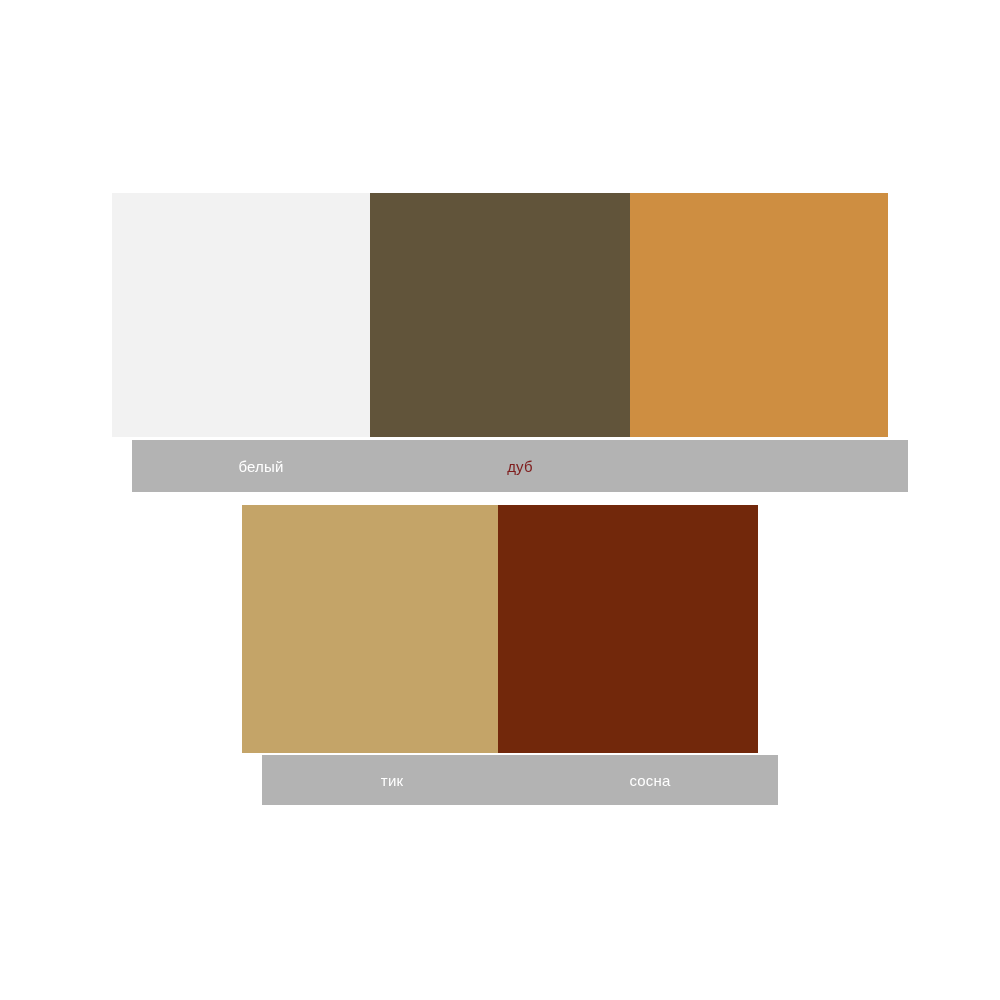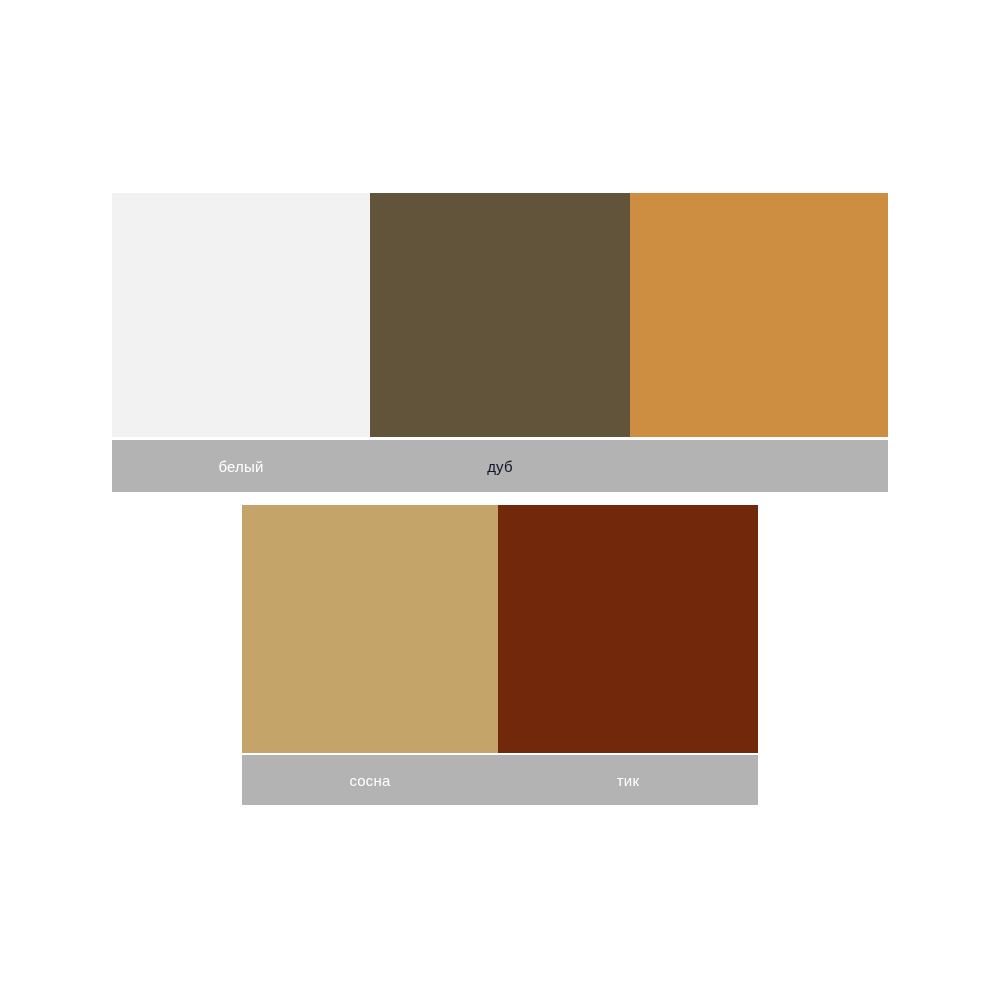--- a/index.html
+++ b/index.html
@@ -31,20 +31,21 @@
     height: 100%;
   }
 
   
   .label-bar {
     position: absolute;
     display: flex;
     flex-direction: row;
     align-items: center;
     background: #b3b3b3;
+    margin-left: 20px;
   }
   .label-cell {
     height: 100%;
     display: flex;
     align-items: center;
     justify-content: center;
     color: #ffffff;
     font-size: 15px;
     font-weight: 400;
     letter-spacing: 0.2px;
@@ -86,26 +87,26 @@
 <div id="canvas" style="background: rgb(255, 255, 255);">
 
   <div id="row-top-swatches" class="swatch-row">
     <div class="swatch-cell" style="background: rgb(242, 242, 242); width: 33.25%;"></div>
     <div class="swatch-cell" style="background: rgb(97, 84, 58); width: 33.5%;"></div>
     <div class="swatch-cell" style="background: rgb(206, 142, 65); width: 33.25%;"></div>
   </div>
 
   <div id="row-top-labels" class="label-bar" style="background: rgb(179, 179, 179);">
     <div class="label-cell" style="width: 33.25%; color: rgb(255, 255, 255);">белый</div>
-    <div class="label-cell" style="width: 33.5%; color: #0f172a;">дуб</div>
+    <div class="label-cell" style="width: 33.5%; color: #7f1d1d;">дуб</div>
   </div>
 
   <div id="row-bottom-swatches" class="swatch-row">
     <div class="swatch-cell" style="background: rgb(196, 164, 104); width: 49.6%;"></div>
     <div class="swatch-cell" style="background: rgb(114, 40, 11); width: 50.4%;"></div>
   </div>
 
   <div id="row-bottom-labels" class="label-bar" style="background: rgb(179, 179, 179);">
+    <div class="label-cell" style="width: 50.4%; color: rgb(255, 255, 255);">тик</div>
     <div class="label-cell" style="width: 49.6%; color: rgb(255, 255, 255);">сосна</div>
-    <div class="label-cell" style="width: 50.4%; color: rgb(255, 255, 255);">тик</div>
   </div>
 
 </div>
 
 </body></html>

